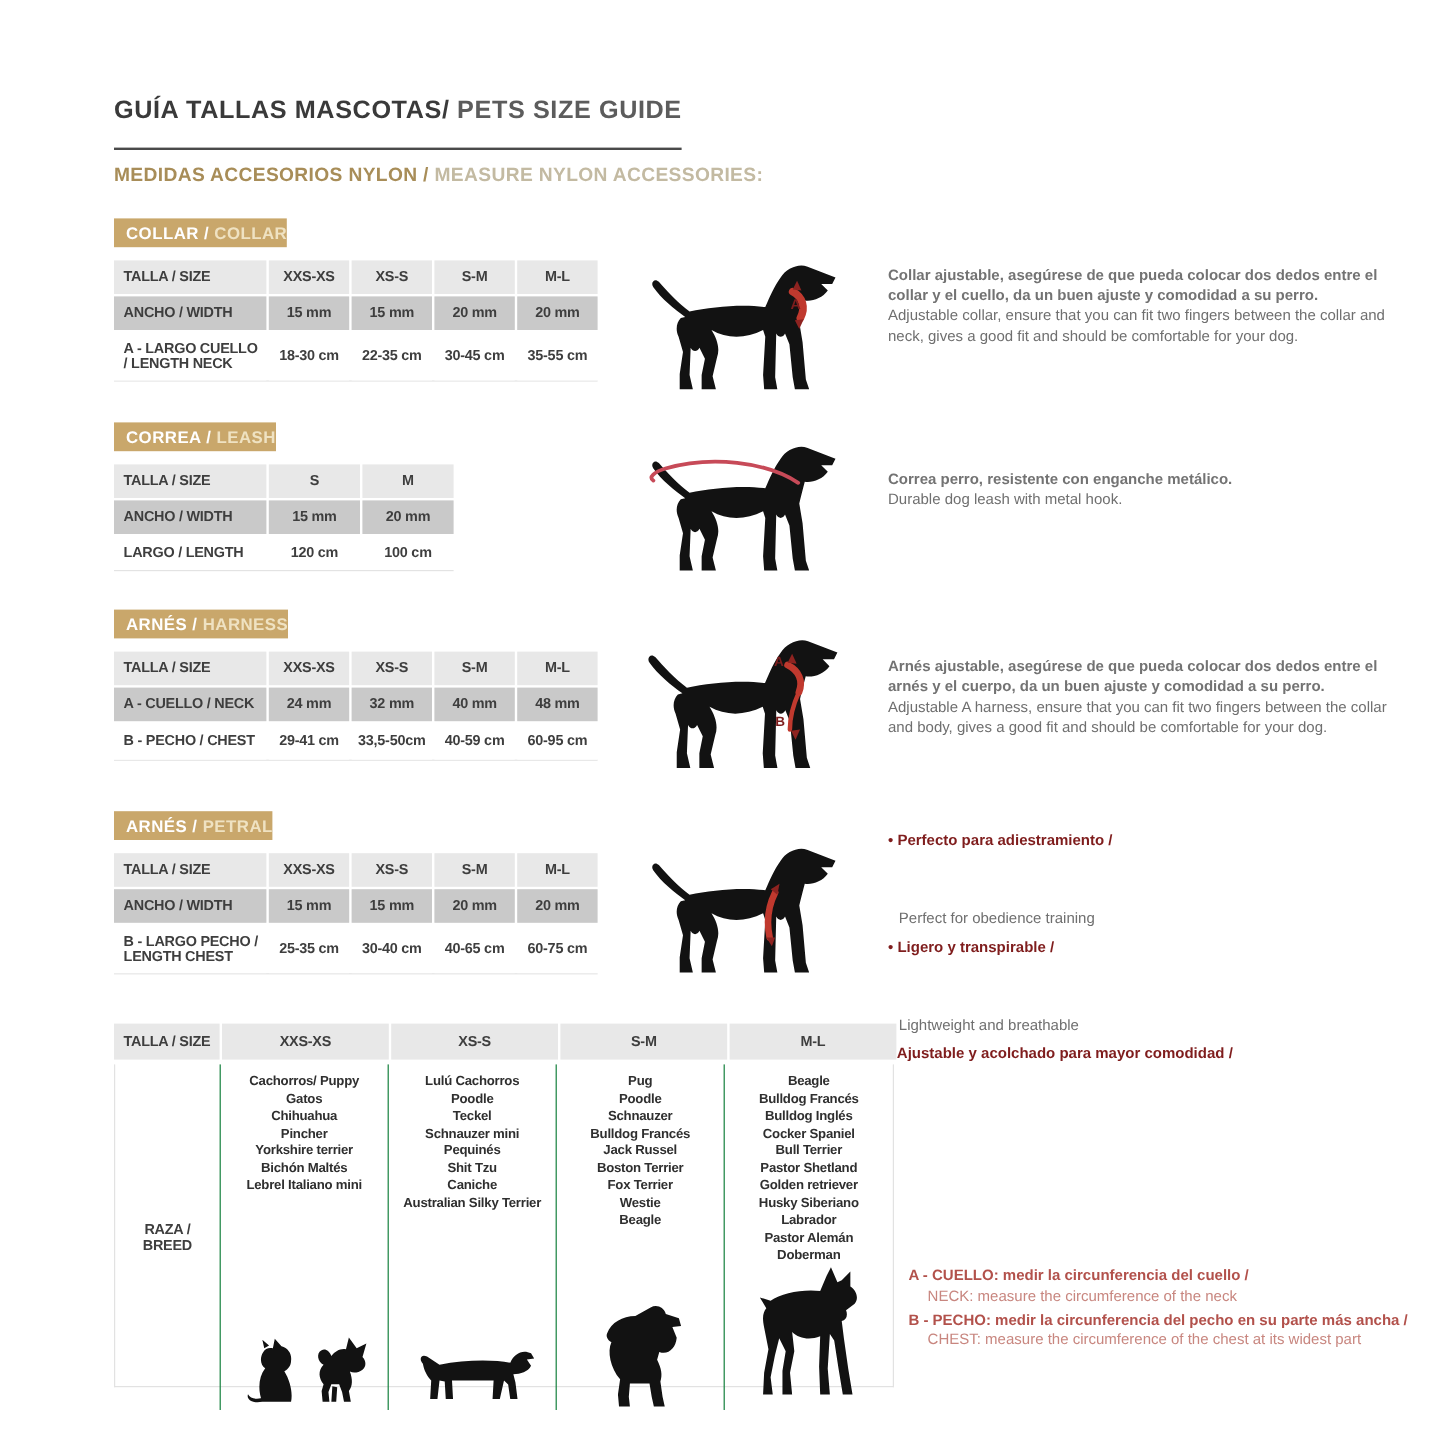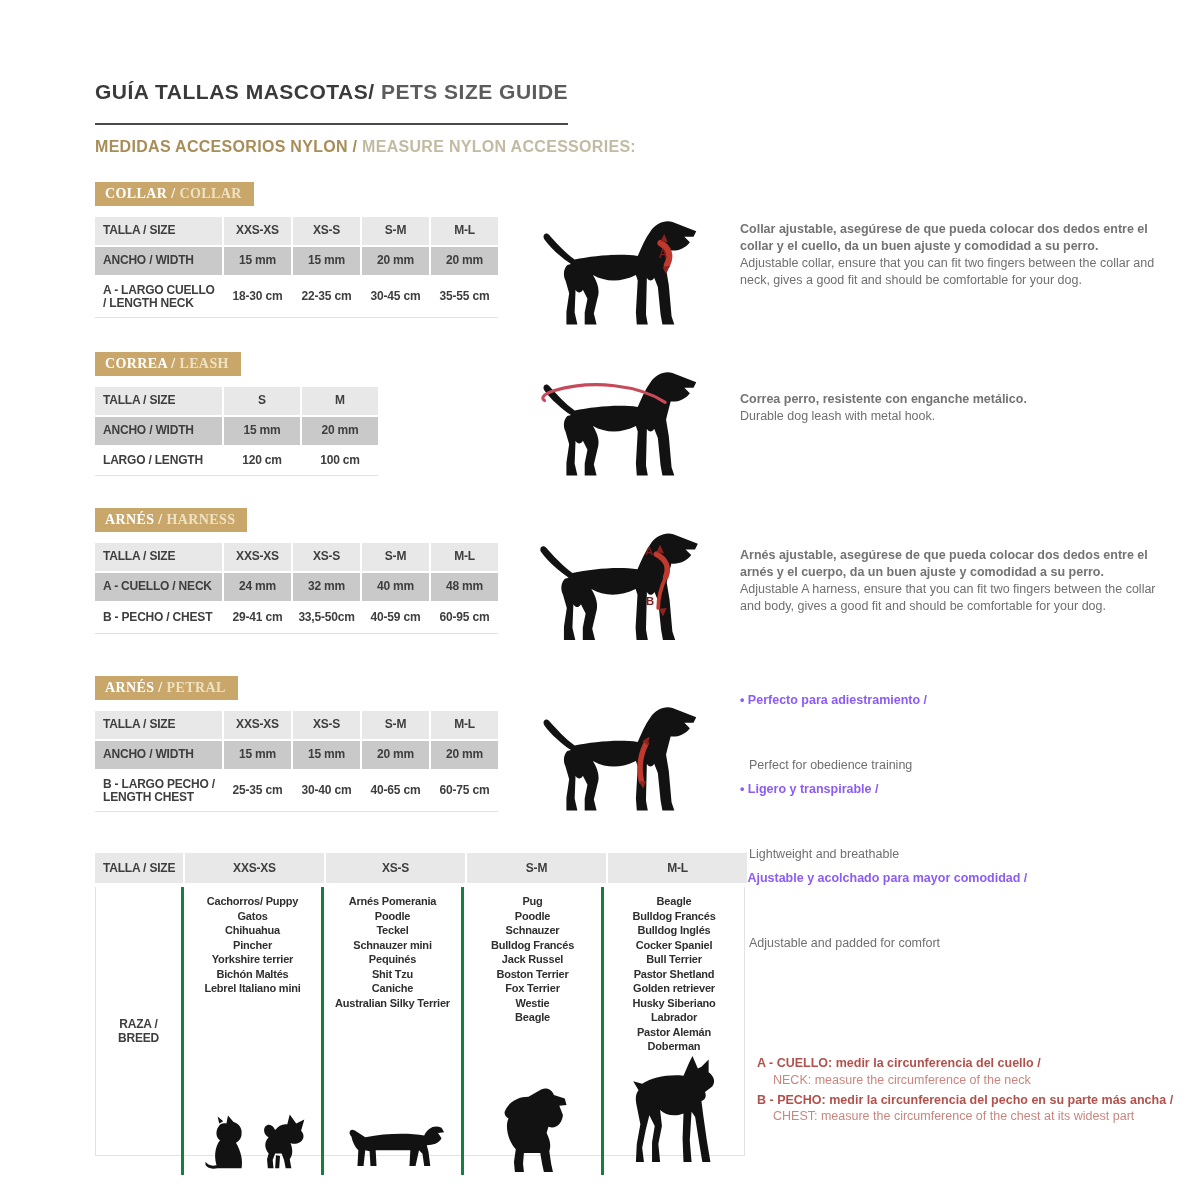--- a/index.html
+++ b/index.html
@@ -9,22 +9,22 @@
   
   .doc-title{left:95px;top:80px;font-size:21px;font-weight:bold;letter-spacing:.5px;
              border-bottom:2px solid #4a4a4a;padding-bottom:19px;white-space:nowrap;}
   .doc-title .t-es{color:#3a3a3a;}
   .doc-title .t-en{color:#5c5c5c;}
   .doc-subtitle{left:95px;top:138px;font-size:16px;font-weight:bold;letter-spacing:.3px;white-space:nowrap;}
   .doc-subtitle .s-es{color:#a88d58;}
   .doc-subtitle .s-en{color:#c3baa2;}
 
   
-  .badge{display:inline-block;background:#c9a76b;padding:4px 12px 4px 10px;
-         font-size:14px;font-weight:bold;letter-spacing:.4px;white-space:nowrap;font-family:Liberation Serif, serif;}
+  .badge{display:inline-block;background:#c9a76b;padding:4px 0 4px 10px;
+         font-size:14px;font-weight:bold;letter-spacing:.4px;white-space:nowrap;}
   .badge .b-es{color:#ffffff;}
   .badge .b-en{color:#efe2c2;}
 
   
   .sizes-table{display:grid;gap:2px;border-bottom:1px solid #e3e3e3;}
   .sizes-table .cell{display:flex;align-items:center;justify-content:center;
         font-size:12px;font-weight:bold;color:#3e3e3e;letter-spacing:-.2px;
         text-align:center;line-height:1.12;}
   .sizes-table .lab{justify-content:flex-start;text-align:left;padding-left:8px;padding-right:4px;}
   .r1{background:#e8e8e8;}
@@ -33,32 +33,32 @@
   .cols5{grid-template-columns:127px repeat(4,67px);}
   .cols3{grid-template-columns:127px 76px 76px;}
 
   
   .desc{width:437px;font-size:12.5px;line-height:1.36;}
   .desc .es{display:block;font-weight:bold;color:#737373;}
   .desc .en{display:block;font-weight:normal;color:#6f6f6f;}
 
   .bullets{width:437px;font-size:12.5px;line-height:1.32;}
   .bullet{margin-bottom:8px;}
-  .bullet .es{display:block;font-weight:bold;color:#8b5cf6;}
+  .bullet .es{display:block;font-weight:bold;color:#7f1d1d;}
   .bullet .es::before{content:"• ";}
   .bullet .en{display:block;font-weight:normal;color:#6f6f6f;padding-left:9px;margin-top:48px;}
 
   
   .breed-head{display:grid;grid-template-columns:88px repeat(4,139px);gap:2px;}
   .breed-head .cell{background:#e8e8e8;height:30px;display:flex;align-items:center;justify-content:center;
         font-size:12px;font-weight:bold;color:#3e3e3e;letter-spacing:-.2px;}
   .breed-head .cell:first-child{justify-content:flex-start;padding-left:8px;}
   .breed-body{display:grid;grid-template-columns:88px repeat(4,140px);margin-top:2px;
         border:1px solid #e2e2e2;border-top:none;height:268px;}
-  .breed-body .bcol{border-right:3px solid #15803d;display:flex;flex-direction:column;}
+  .breed-body .bcol{border-right:1px solid #15803d;display:flex;flex-direction:column;}
   .breed-body .bcol:last-child{border-right:none;}
   .breed-label{display:flex;align-items:center;justify-content:center;text-align:center;
         font-size:12px;font-weight:bold;letter-spacing:-.2px;padding:0 14px;}
   .breed-list{white-space:pre-line;text-align:center;font-size:11px;font-weight:bold;
         line-height:14.5px;color:#2f2f2f;letter-spacing:-.2px;padding-top:7px;}
   .pets{margin-top:auto;display:flex;justify-content:center;align-items:flex-end;gap:6px;padding-bottom:2px;}
 
   
   .notes{left:757px;top:1055px;width:435px;font-size:12.5px;line-height:1.34;}
   .note{margin-bottom:3px;}
@@ -205,21 +205,20 @@
   <div class="bullet">
     <span class="es">Perfecto para adiestramiento /</span>
     <span class="en">Perfect for obedience training</span>
   </div>
   <div class="bullet">
     <span class="es">Ligero y transpirable /</span>
     <span class="en">Lightweight and breathable</span>
   </div>
   <div class="bullet">
     <span class="es">Ajustable y acolchado para mayor comodidad /</span>
-    <span class="en">Adjustable and padded for comfort</span>
   </div>
 </div>
 
 <div class="abs breed-head" style="left:95px;top:853px;">
   <div class="cell">TALLA /  SIZE</div>
   <div class="cell">XXS-XS</div>
   <div class="cell">XS-S</div>
   <div class="cell">S-M</div>
   <div class="cell">M-L</div>
 </div>
@@ -238,21 +237,21 @@
       <svg viewBox="0 0 60 74" width="48" height="59">
         <path fill="#121212" d="M33 12 L35 2 L42 10 C49 12 53 18 52 25 C52 30 49 34 45 36 C51 46 54 58 52 68 L22 68 C17 56 18 42 25 33 C20 30 19 22 23 16 C25 12 29 11 33 12 Z M24 12 L22 3 L29 9 Z M22 68 C12 70 5 66 7 60 C9 64 15 66 21 64 Z"></path>
       </svg>
       <svg viewBox="0 0 64 74" width="52" height="60">
         <path fill="#121212" d="M18 30 C12 27 10 18 16 15 C20 13 24 16 26 21 C30 16 35 13 41 14 L44 2 L52 13 L62 8 L58 22 C62 26 62 32 58 35 C54 38 49 39 45 37 C48 45 48 52 44 57 L46 68 L39 68 L37 58 L34 50 L26 50 L23 58 L24 68 L17 68 L16 57 L18 50 C13 44 12 36 18 30 Z M27 52 L26 68 L31 68 L32 53 Z"></path>
       </svg>
     </div>
   </div>
 
   <div class="bcol">
-    <div class="breed-list">Arnés Pomerania
+    <div class="breed-list">Lulú Cachorros
 Poodle
 Teckel
 Schnauzer mini
 Pequinés
 Shit Tzu
 Caniche
 Australian Silky Terrier</div>
     <div class="pets">
       <svg viewBox="0 0 120 62" width="104" height="54">
         <path fill="#121212" d="M12 20 C8 16 10 10 16 13 L28 21 C52 16 80 16 96 19 C100 10 108 6 116 10 L119 15 L112 16 L116 22 C113 28 106 30 99 30 L101 38 L103 54 L96 54 L94 40 L90 36 L86 54 L79 54 L80 36 L40 36 L41 54 L34 54 L33 37 L28 36 L26 54 L19 54 L20 36 C16 32 13 26 12 20 Z"></path>

